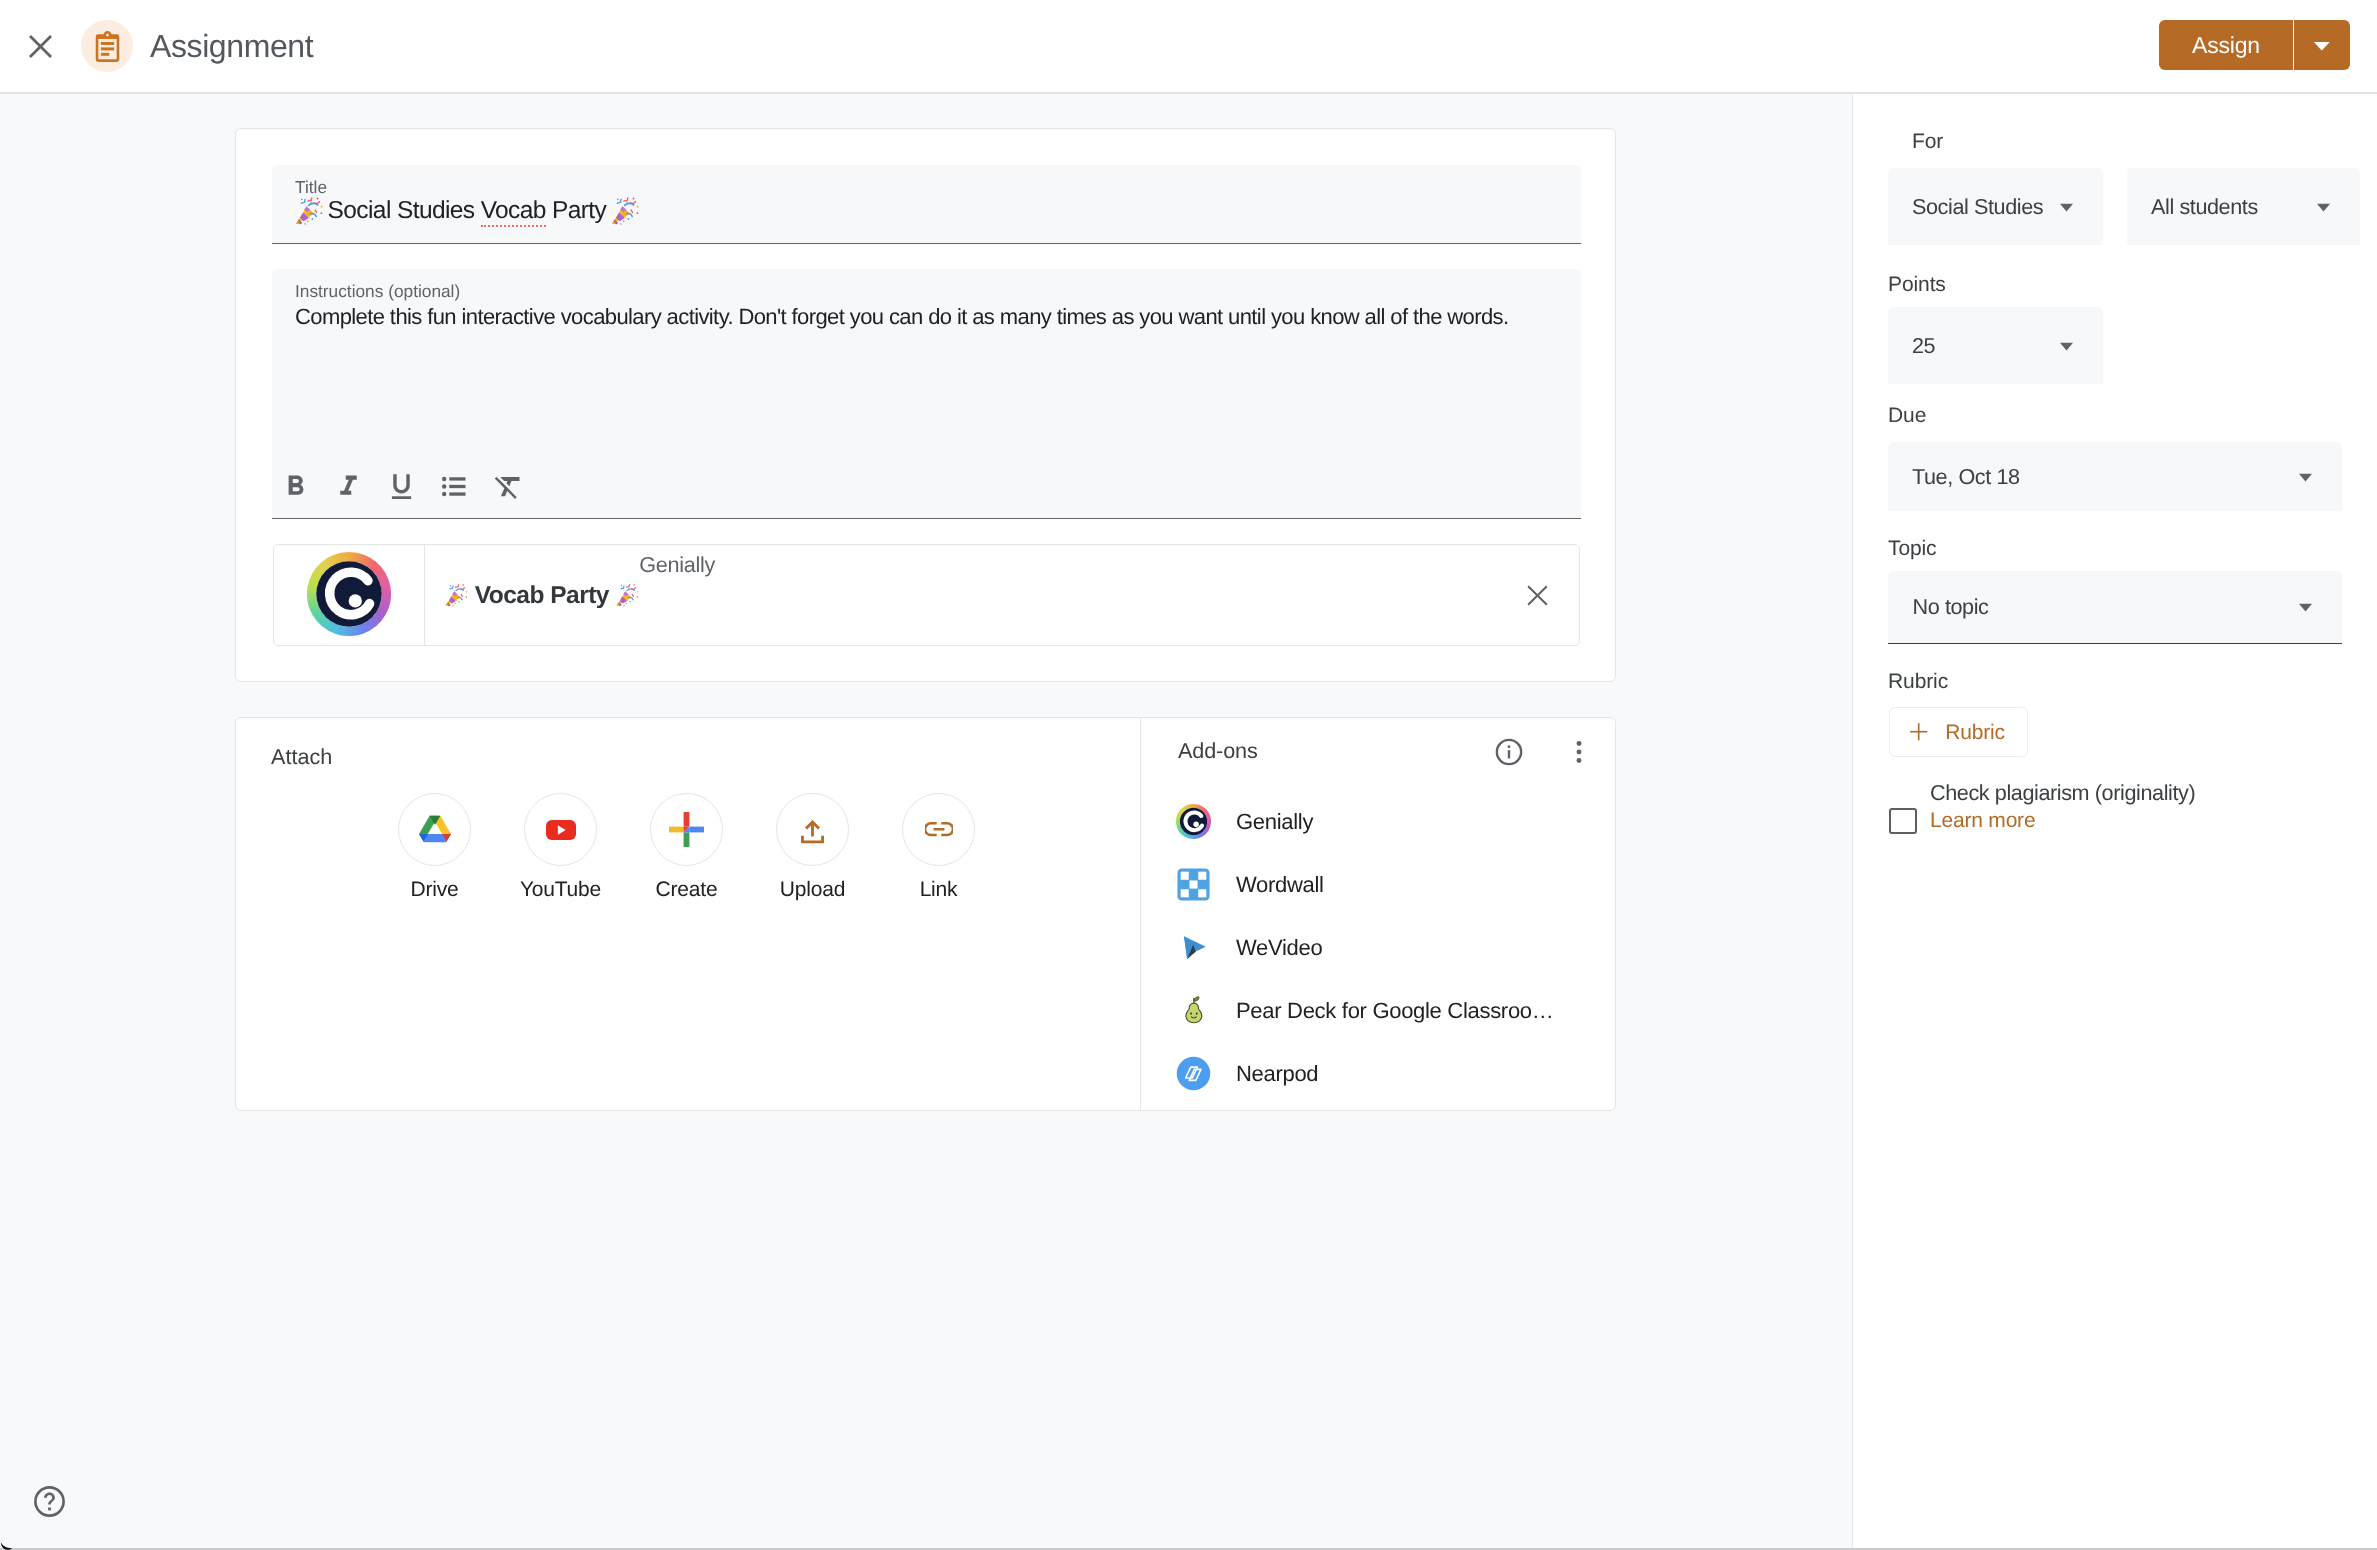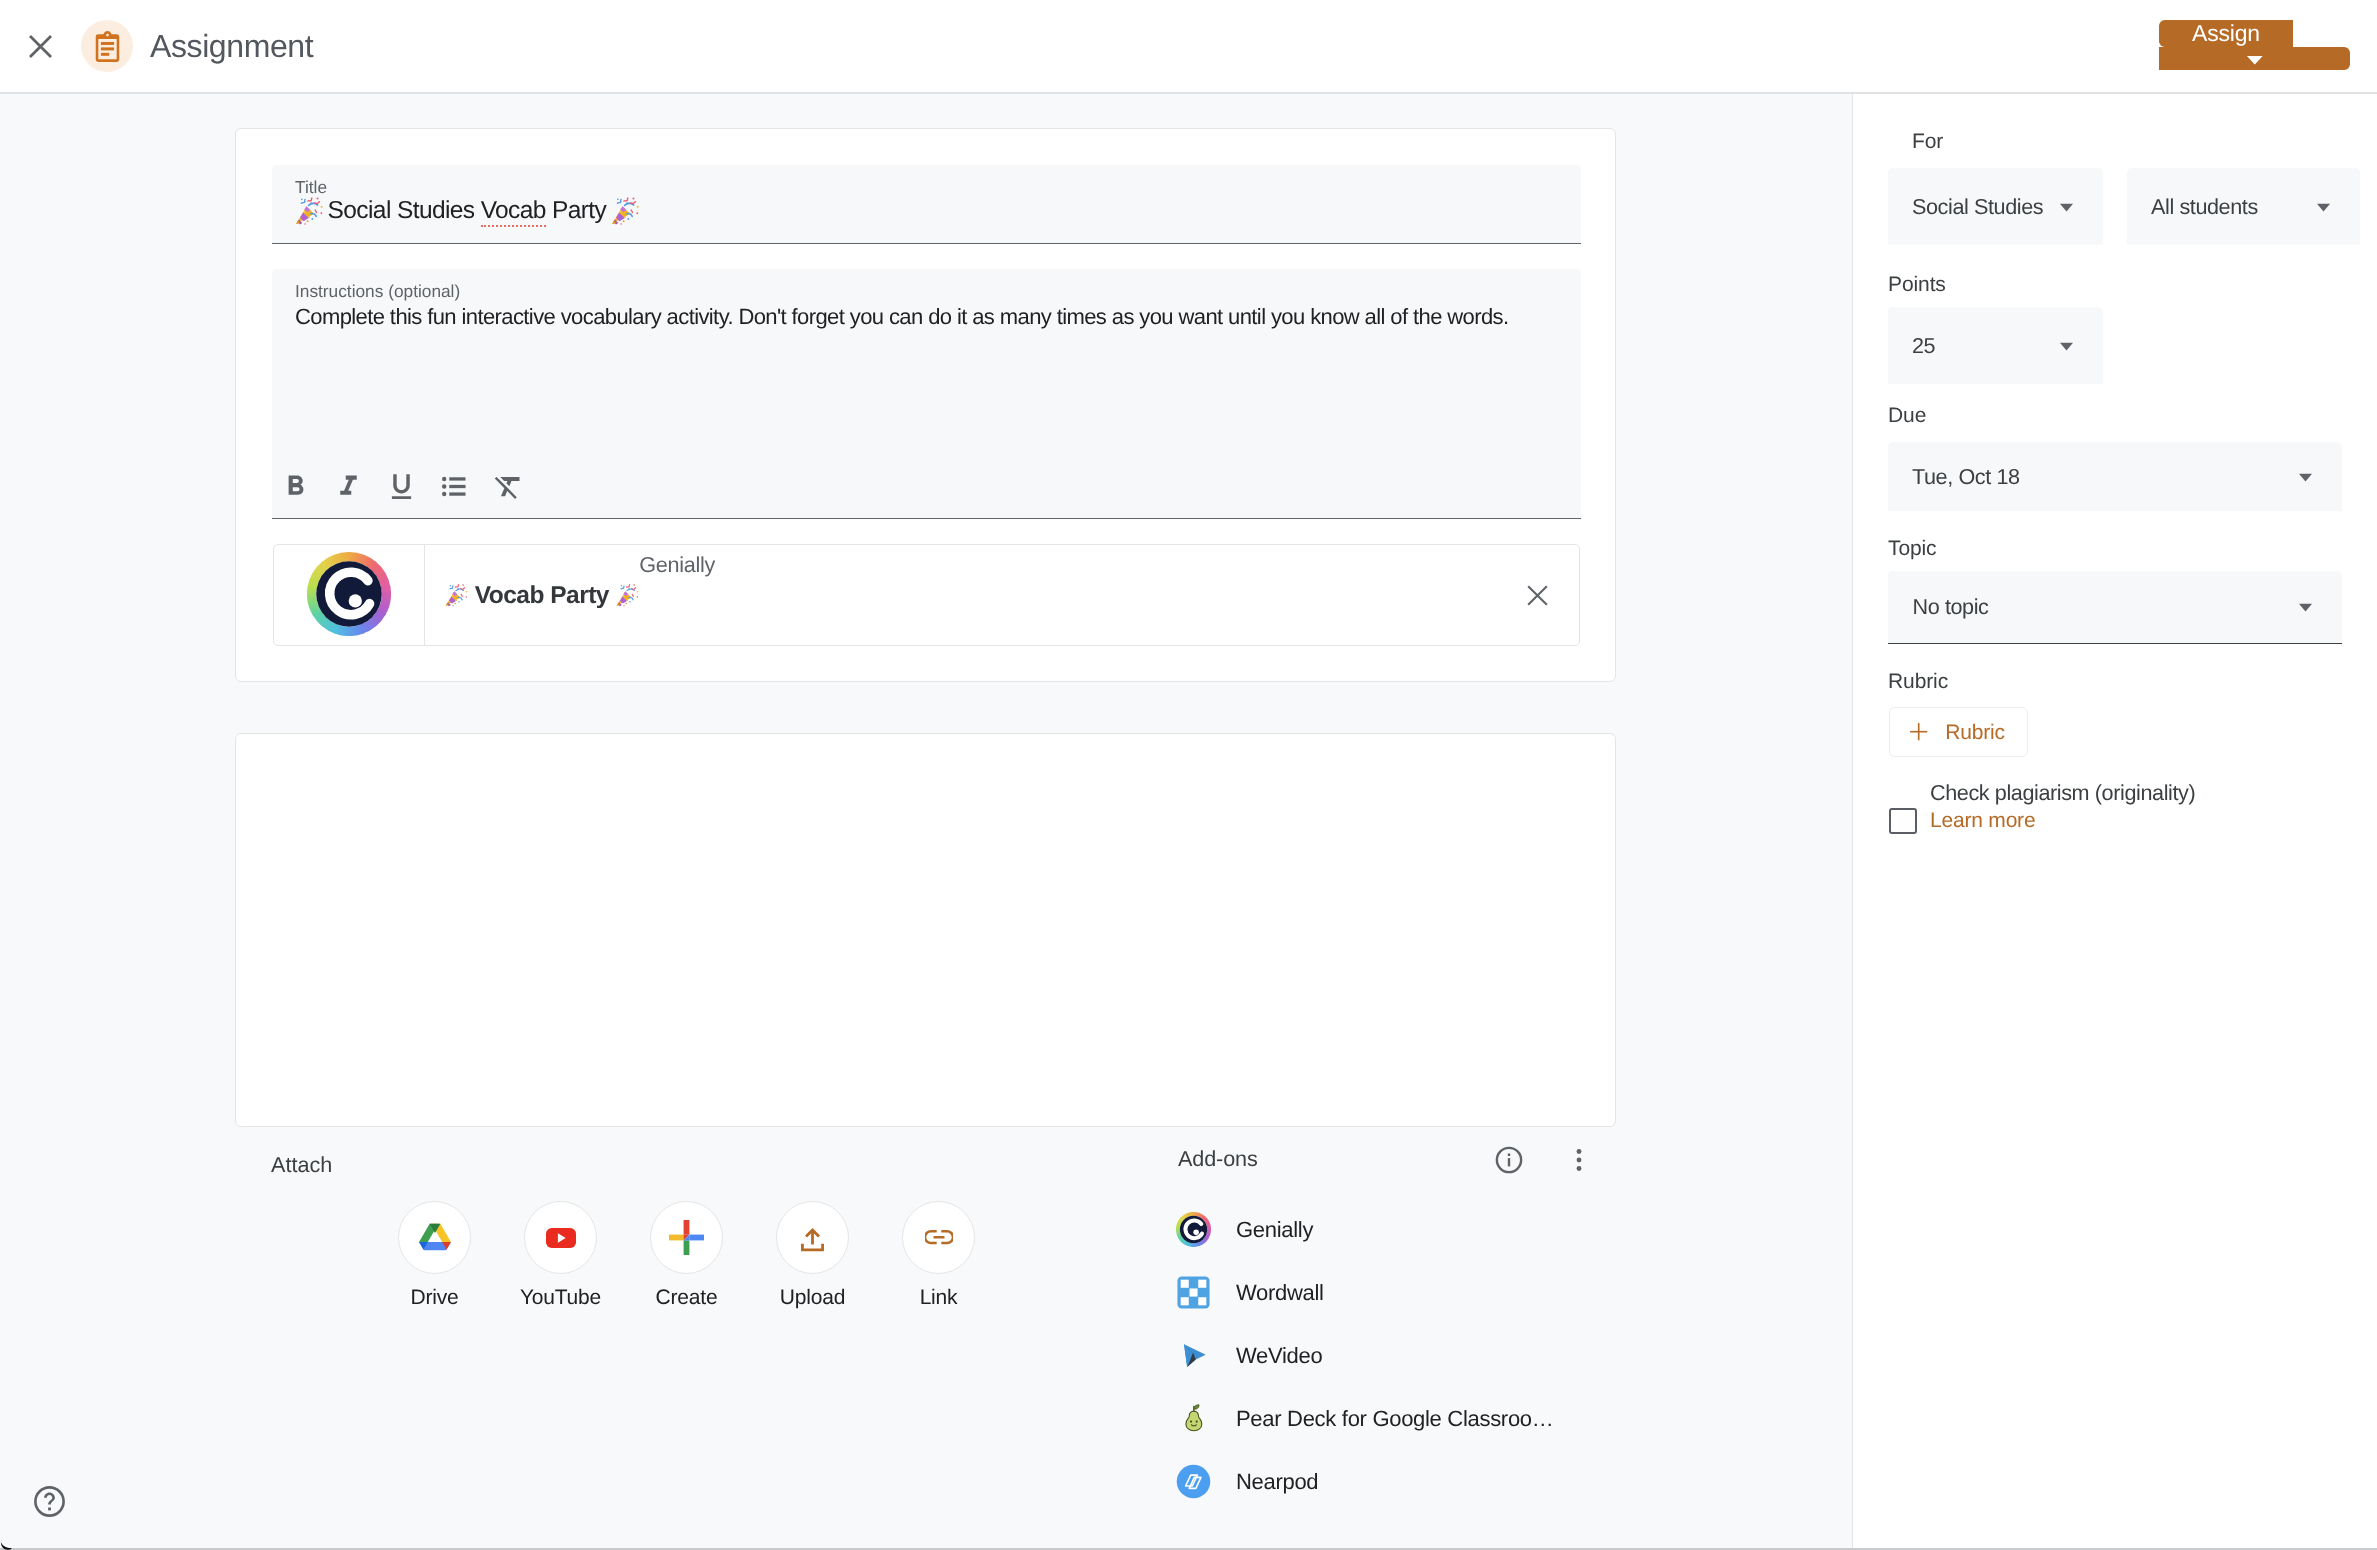--- a/index.html
+++ b/index.html
@@ -9,21 +9,21 @@
 
   
   .topbar{position:absolute;left:0;top:0;width:2377px;height:94px;background:#fff;
           border-bottom:2.2px solid #e1e2e4;box-sizing:border-box;}
   .close-btn{position:absolute;left:18px;top:24px;width:45px;height:45px;display:flex;
              align-items:center;justify-content:center;border-radius:50%;cursor:pointer;}
   .type-badge{position:absolute;left:81px;top:20px;width:52px;height:52px;border-radius:50%;
               background:#fbeee1;display:flex;align-items:center;justify-content:center;}
   .page-title{position:absolute;left:150px;top:29px;font-size:32px;color:#53585e;
               letter-spacing:-0.4px;line-height:35px;}
-  .assign-group{position:absolute;left:2159px;top:20px;height:50px;width:191px;display:flex;align-items:stretch;flex-direction:column;}
+  .assign-group{position:absolute;left:2159px;top:20px;height:50px;width:191px;display:flex;align-items:stretch;}
   .assign-main{background:#b56a26;color:#fff;font-size:23px;border-radius:5.8px 0 0 5.8px;
                display:flex;align-items:center;justify-content:center;width:134px;cursor:pointer;letter-spacing:-0.2px;}
   .assign-sep{width:1.4px;background:#fff;}
   .assign-caret{background:#b56a26;border-radius:0 5.8px 5.8px 0;flex:1;display:flex;
                 align-items:center;justify-content:center;cursor:pointer;}
 
   
   .main-pane{position:absolute;left:0;top:94px;width:1852px;height:1456px;background:#f8f9fa;}
   .divider{position:absolute;left:1852px;top:94px;width:1.4px;height:1456px;background:#e4e5e7;}
   .side-pane{position:absolute;left:1854px;top:94px;width:524px;height:1456px;background:#fff;}
@@ -48,21 +48,21 @@
   
   .attach-chip{position:absolute;left:273px;top:544px;width:1307px;height:102px;border:1.4px solid #e4e5e7;
                border-radius:5px;box-sizing:border-box;background:#fff;display:flex;align-items:stretch;}
   .chip-thumb{width:150px;border-right:1.4px solid #e4e5e7;display:flex;align-items:center;justify-content:center;}
   .chip-body{flex:1;display:flex;flex-direction:row;justify-content:flex-start;padding-left:19.4px;}
   .chip-title{font-size:24.5px;color:#34383c;font-weight:bold;line-height:29px;display:flex;align-items:center;letter-spacing:-0.5px;}
   .chip-sub{font-size:21.6px;color:#5f6368;line-height:26px;margin-top:6.5px;letter-spacing:-0.3px;}
   .chip-x{width:83px;display:flex;align-items:center;justify-content:center;cursor:pointer;}
 
   
-  #card-bottom{left:235px;top:733px;width:1381px;height:394px;display:flex;align-items:flex-end;}
+  #card-bottom{left:235px;top:717px;width:1381px;height:394px;display:flex;}
   .attach-col{width:904px;position:relative;}
   .attach-head{position:absolute;left:35px;top:26px;font-size:21.6px;color:#3c4043;line-height:26px;}
   .attach-row{position:absolute;left:163px;top:75px;display:flex;gap:55px;}
   .attach-item{width:71px;display:flex;flex-direction:column;align-items:center;cursor:pointer;}
   .attach-circle{width:71px;height:71px;border:1.4px solid #e4e5e7;border-radius:50%;display:flex;
                  align-items:center;justify-content:center;background:#fff;}
   .attach-label{margin-top:10.8px;font-size:21px;color:#202124;line-height:26px;white-space:nowrap;letter-spacing:-0.2px;}
 
   .addon-col{flex:1;position:relative;border-left:1.4px solid #e4e5e7;}
   .addon-head{position:absolute;left:37px;top:20px;font-size:21.6px;color:#3c4043;line-height:26px;letter-spacing:-0.1px;}

